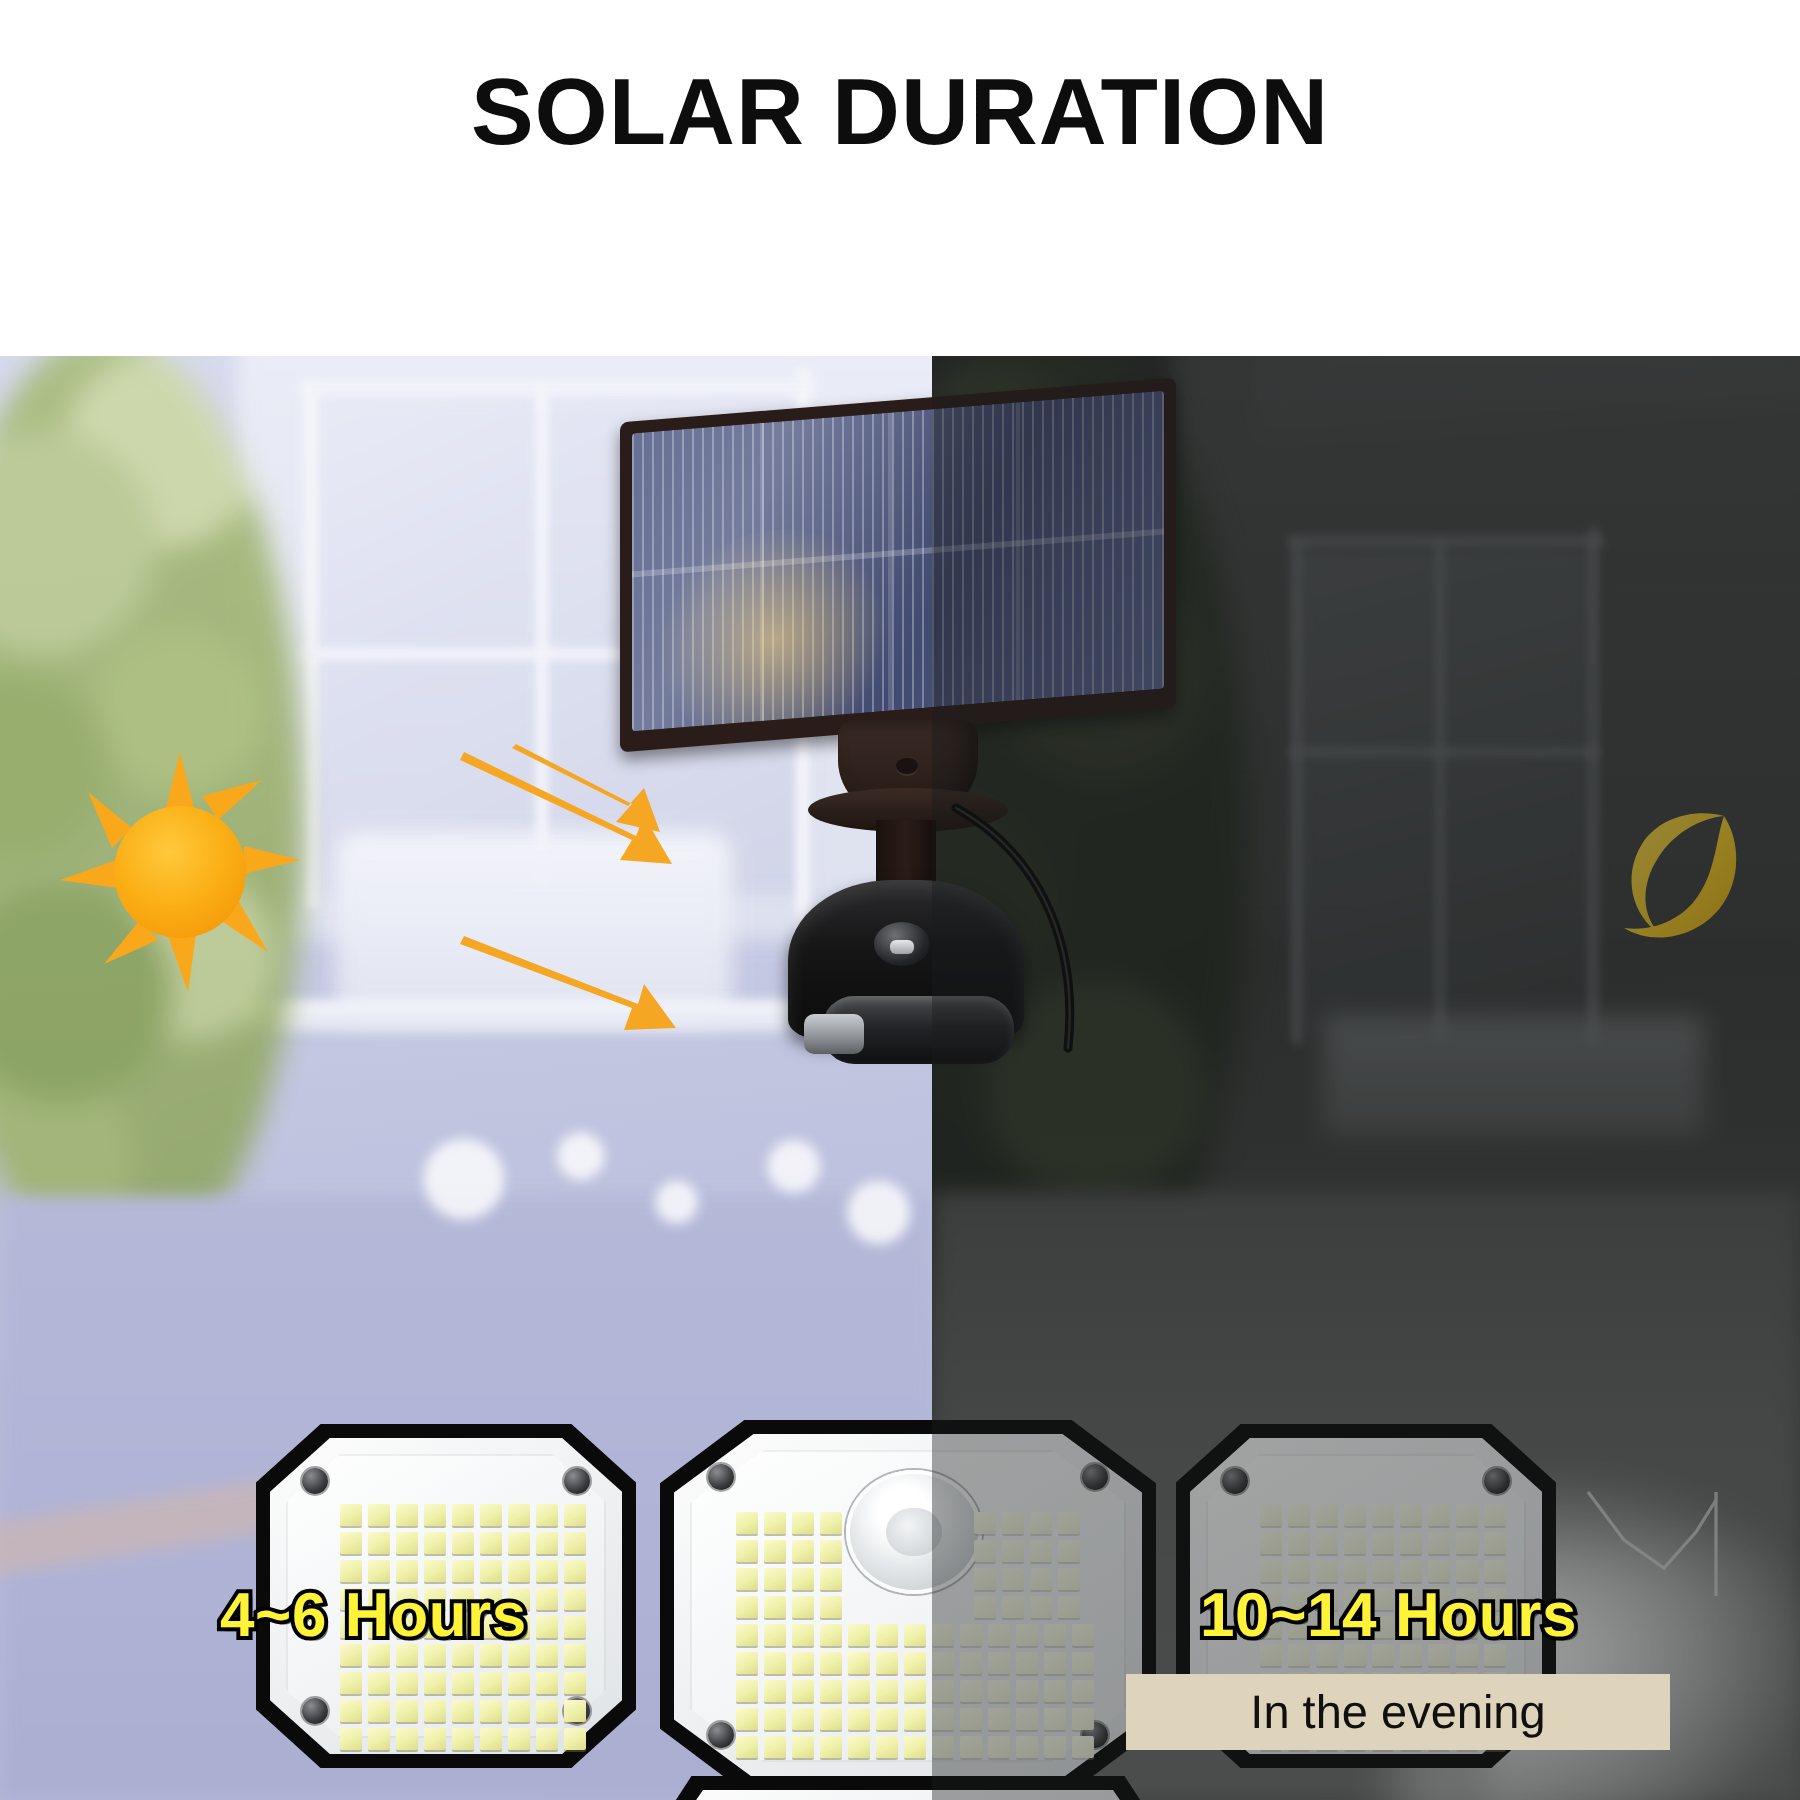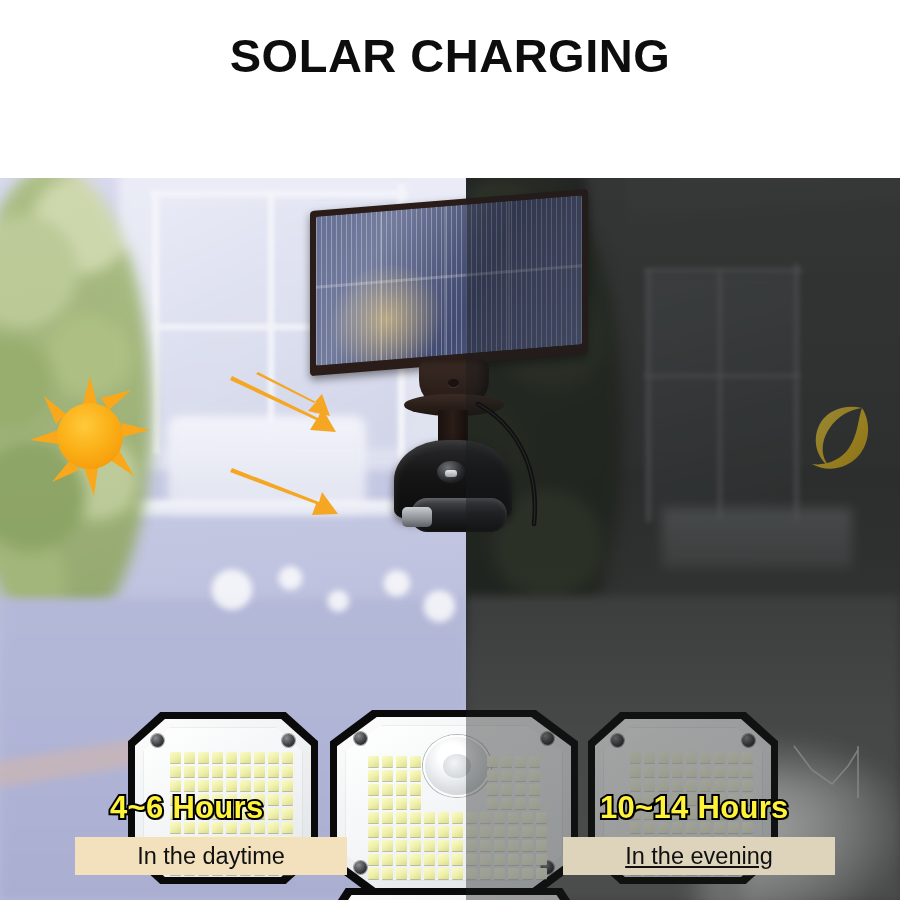--- a/index.html
+++ b/index.html
@@ -197,21 +197,21 @@
     font-family:"Liberation Sans","DejaVu Sans",sans-serif;
   }
   .band.dark{background:#ddd4bb;}
 </style>
 </head>
 <body>
 
 <div id="root">
 
   <div class="header">
-    <div class="title">SOLAR CHARGING</div>
+    <div class="title">SOLAR DURATION</div>
 
   </div>
 
   <div class="stage">
 
     <div class="day">
       <div class="d-wall"></div>
       <div class="d-glass"></div>
       <div class="d-frameV" style="left:152px;top:14px;width:7px;height:262px;"></div>
       <div class="d-frameV" style="left:268px;top:14px;width:6px;height:250px;"></div>
@@ -625,21 +625,20 @@
 
       </div>
 
     </div>
 
     <div class="nightmask"></div>
 
     <div class="cap" style="left:110px;top:612px;">
       <span class="hours">4~6 Hours</span>
     </div>
-    <div class="cap band" style="left:75px;top:659px;width:272px;height:38px;">In the daytime</div>
 
     <div class="cap" style="left:600px;top:612px;">
       <span class="hours">10~14 Hours</span>
     </div>
-    <div class="cap band dark" style="left:563px;top:659px;width:272px;height:38px;text-decoration:underline;">In the evening</div>
+    <div class="cap band dark" style="left:563px;top:659px;width:272px;height:38px;">In the evening</div>
 
   </div>
 </div>
 
 </body></html>

